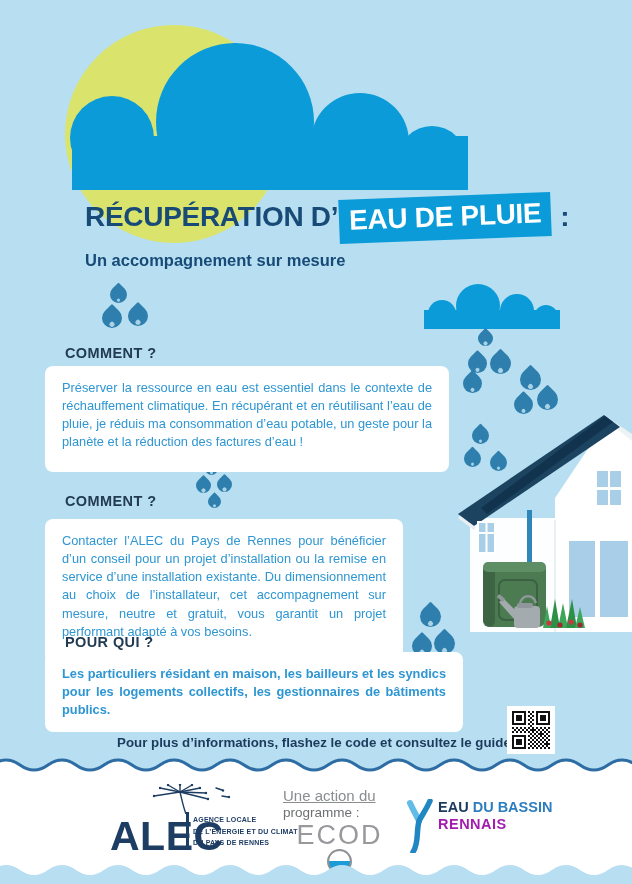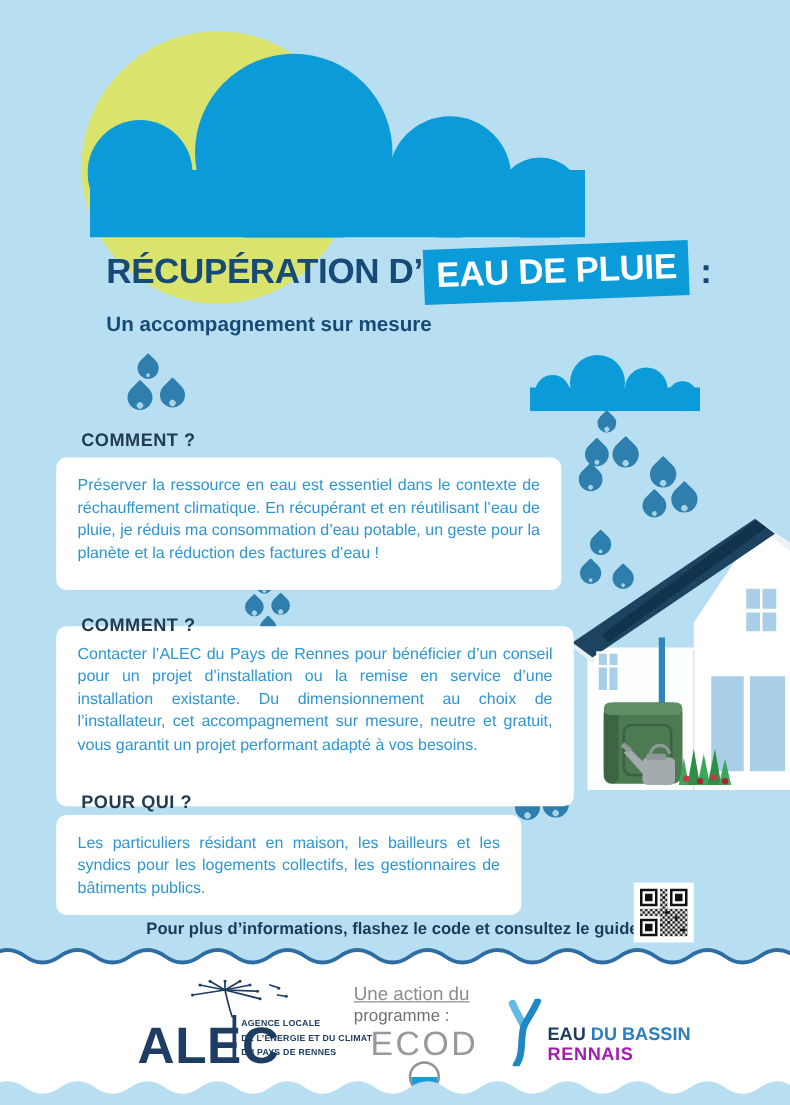--- a/index.html
+++ b/index.html
@@ -15,22 +15,22 @@
   .title{position:absolute;left:85px;top:196px;white-space:nowrap;font-size:28px;font-weight:800;letter-spacing:-0.3px;color:#174A77;z-index:3;}
   .title .hl{display:inline-block;background:#0A9BD8;color:#ffffff;padding:5px 10px 7px 10px;transform:rotate(-2.2deg);margin:0 1px;}
   .subtitle{position:absolute;left:85px;top:239px;font-size:16.5px;font-weight:800;color:#174A77;line-height:1.0;z-index:3;margin-top:13px;}
   .subtitle .l2{margin-top:10px;}
   
   .heading{position:absolute;left:65px;font-size:14.5px;font-weight:800;color:#223B52;letter-spacing:.4px;z-index:3;}
   .card{position:absolute;background:#ffffff;border-radius:8px;color:#2E96D2;
         font-size:12.8px;line-height:1.42;text-align:justify;z-index:2;
         padding:13px 17px;box-sizing:border-box;}
   #h-pourquoi{top:345px;} #card-pourquoi{left:45px;top:366px;width:404px;min-height:106px;}
-  #h-comment{top:493px;}  #card-comment{left:45px;top:501px;width:414px;min-height:144px;}
-  #h-pourqui{top:634px;}  #card-pourqui{left:45px;top:652px;width:372px;min-height:78px;}
+  #h-comment{top:493px;}  #card-comment{left:45px;top:519px;width:358px;min-height:144px;}
+  #h-pourqui{top:634px;}  #card-pourqui{left:45px;top:652px;width:418px;min-height:78px;font-weight:bold;}
   
   .drop{position:absolute;background:#2E7FAE;border-radius:52% 6% 52% 52%;transform:rotate(-45deg);z-index:1;}
   .drop::after{content:"";position:absolute;left:16%;bottom:16%;width:22%;height:22%;border-radius:50%;background:#BFE0EF;opacity:.85;}
   
   .cta{position:absolute;left:88px;top:735px;width:460px;text-align:center;font-size:13.3px;font-weight:600;color:#1B3A5C;z-index:3;}
   .qr{position:absolute;left:507px;top:706px;width:48px;height:48px;background:#ffffff;z-index:3;display:flex;align-items:center;justify-content:center;}
   
   .band{position:absolute;left:0;top:752px;z-index:4;}
   .strip{position:absolute;left:0;top:858px;z-index:6;}
   .logo-alec{position:absolute;left:110px;top:784px;z-index:5;color:#1E3D63;}
@@ -38,21 +38,21 @@
   .alec-word{position:absolute;left:0;top:29px;font-size:41px;font-weight:800;letter-spacing:.5px;}
   .alec-divider{position:absolute;left:76px;top:28px;width:2.5px;height:38px;background:#1E3D63;}
   .alec-tagline{position:absolute;left:83px;top:30px;font-size:7px;font-weight:700;line-height:1.65;letter-spacing:.2px;white-space:nowrap;}
   .logo-ecodo{position:absolute;left:283px;top:787px;z-index:5;}
   .ecodo-k1{font-size:15px;color:#8A8D8F;text-decoration:underline;}
   .ecodo-k2{font-size:13.5px;color:#6E7072;margin-top:1px;}
   .ecodo-word{font-size:27px;color:#97999C;letter-spacing:2px;line-height:1;margin-top:2px;display:flex;align-items:center;flex-direction:column;}
   .ecodo-o{display:inline-block;width:21px;height:21px;border:2.5px solid #8F9294;border-radius:50%;
            background:linear-gradient(#ffffff 50%,#1D9BD9 50%);margin-left:1px;}
   .ecodo-slogan{font-size:8.3px;color:#8A8D8F;letter-spacing:.3px;margin-top:3px;white-space:nowrap;}
-  .logo-ebr{position:absolute;left:404px;top:799px;z-index:5;display:flex;align-items:flex-end;}
+  .logo-ebr{position:absolute;left:404px;top:799px;z-index:5;display:flex;align-items:flex-start;}
   .ebr-text{margin-left:4px;font-weight:800;font-size:14.5px;line-height:1.15;white-space:nowrap;}
   .ebr-w1{color:#1B3A5E;} .ebr-w2{color:#2E7DBE;} .ebr-w3{color:#a21caf;letter-spacing:.5px;}
 </style>
 </head>
 <body>
 
 <div class="poster">
 
   <div class="sun"></div>
 

